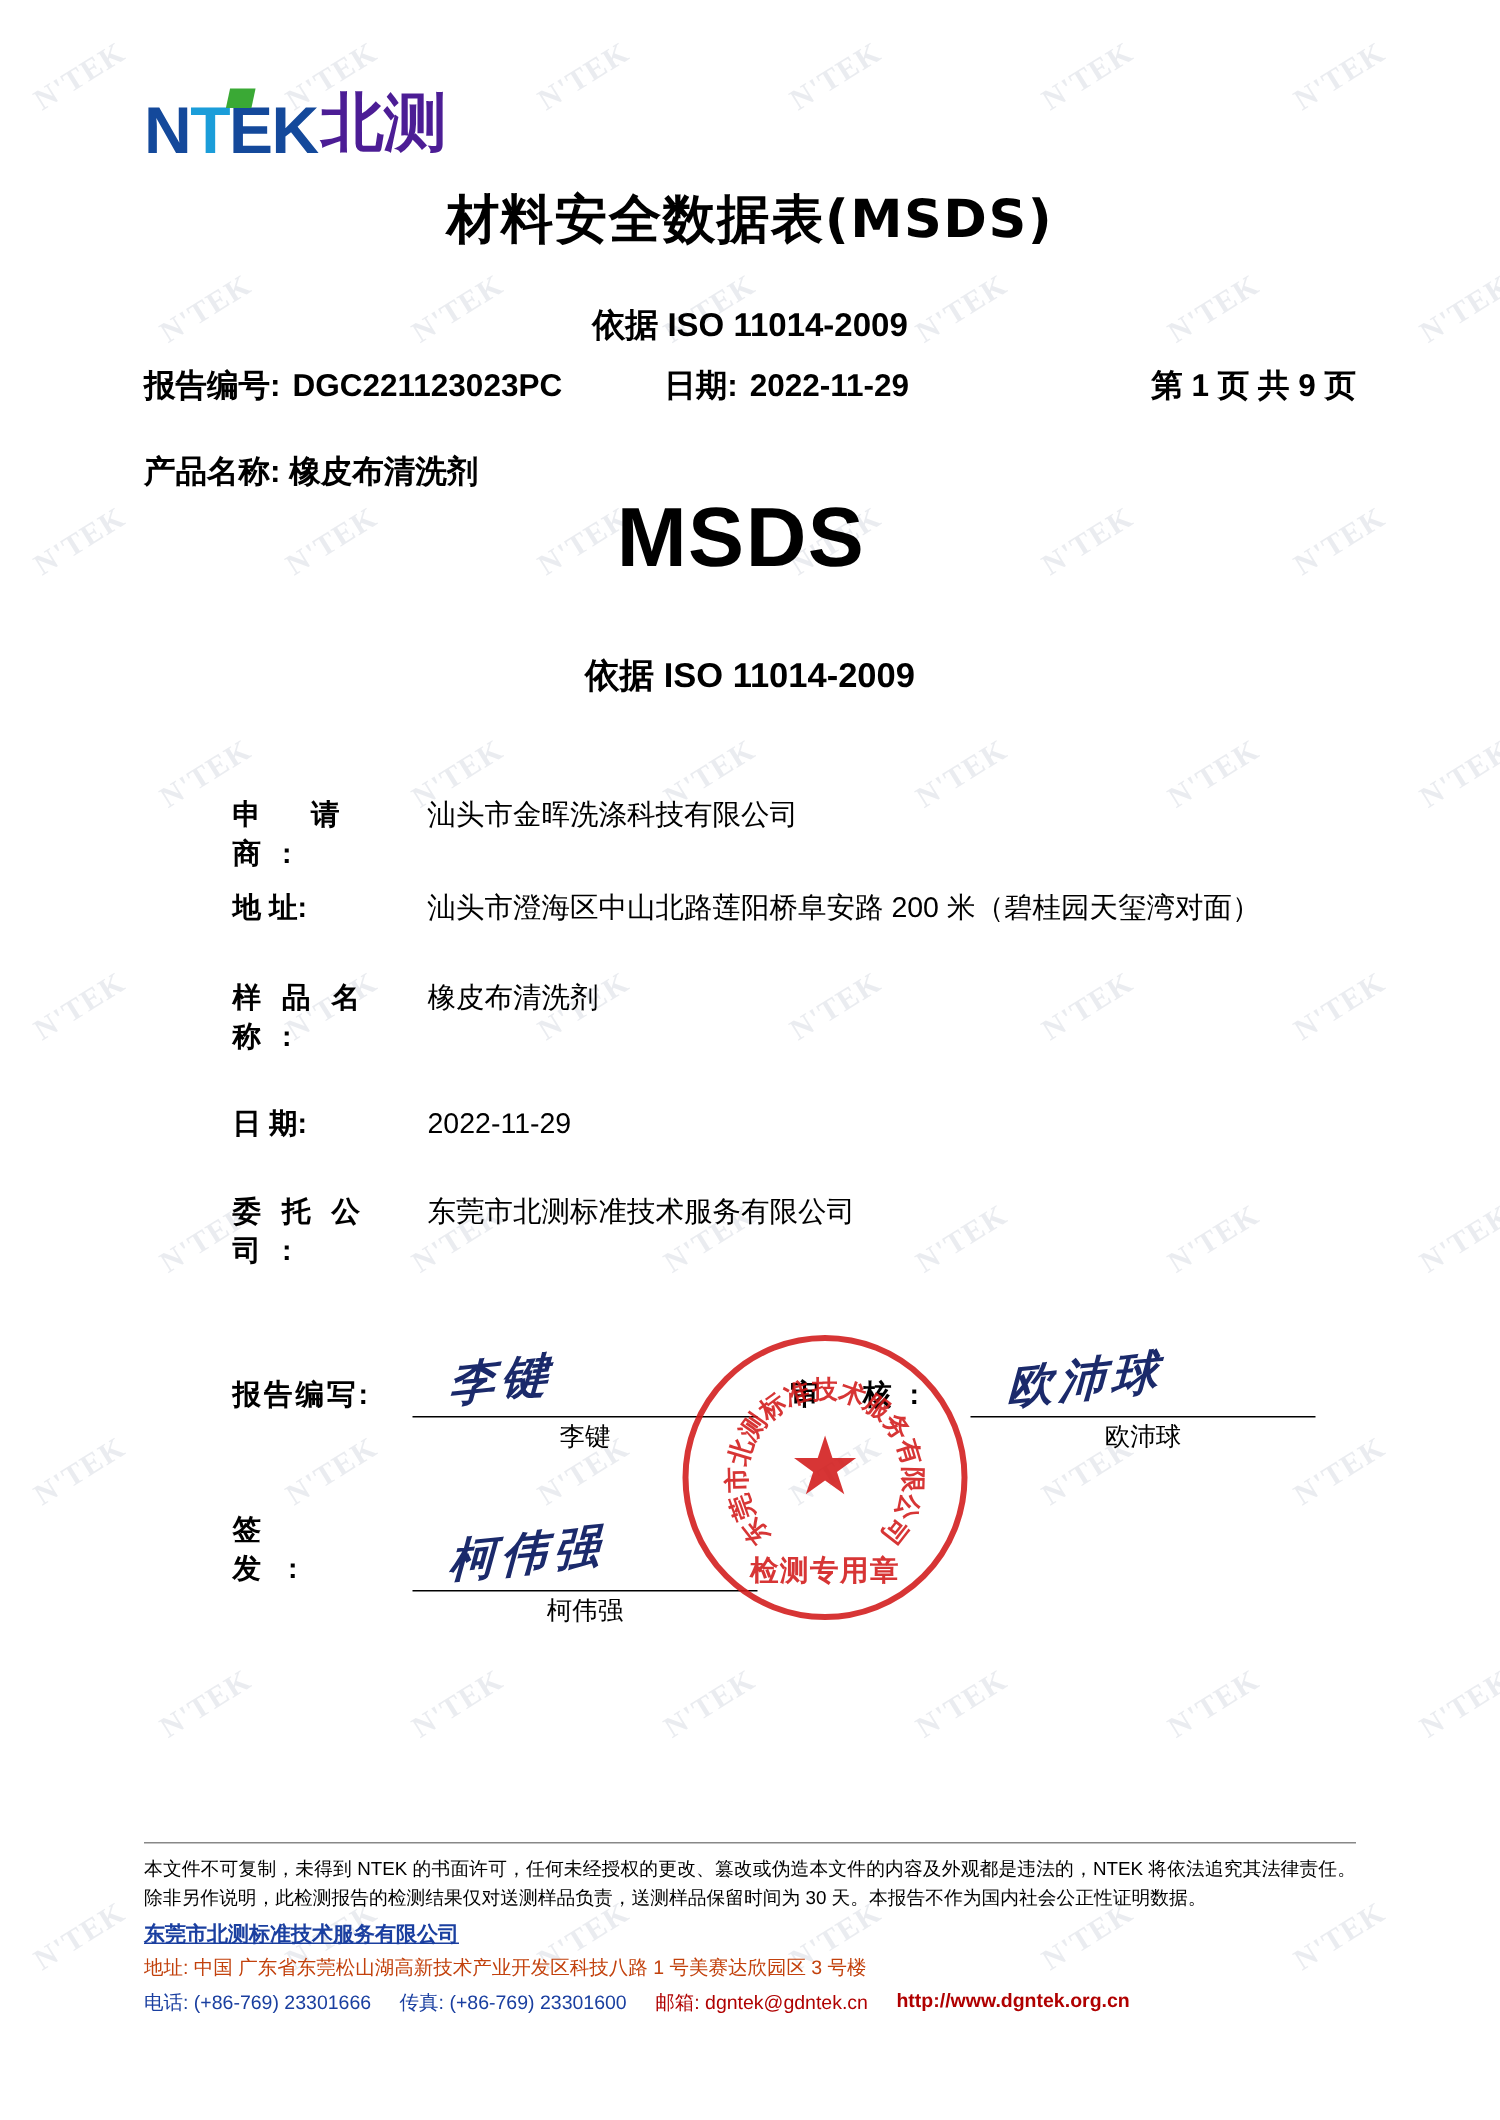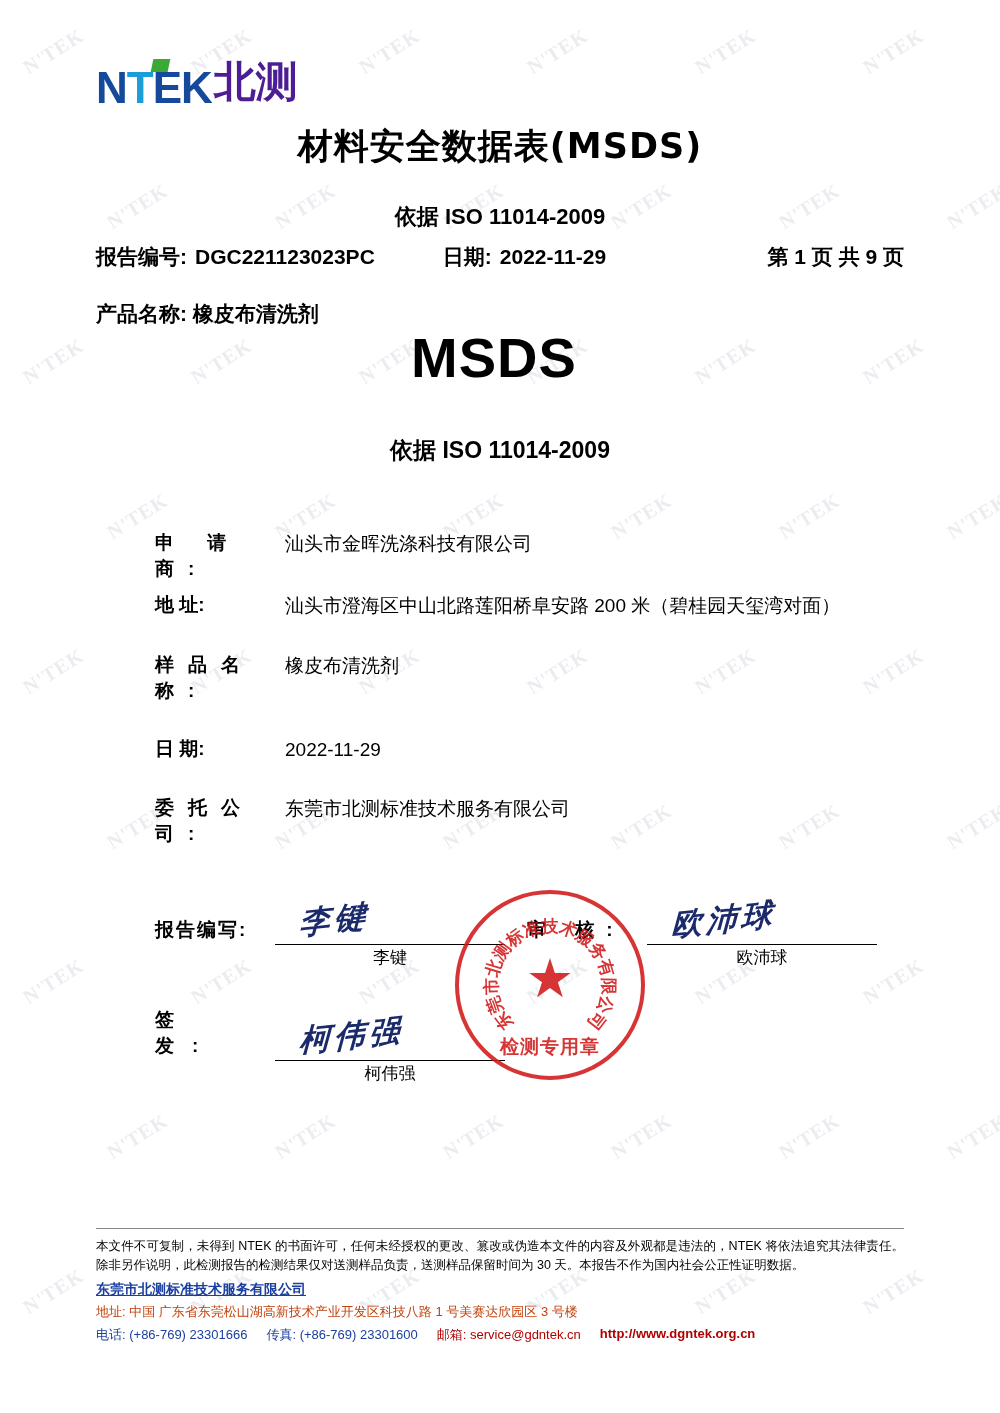--- a/index.html
+++ b/index.html
@@ -478,19 +478,19 @@
     </div>
 
     <div class="footer">
       <hr class="footer-hr">
       <div class="footer-disclaimer">本文件不可复制，未得到 NTEK 的书面许可，任何未经授权的更改、篡改或伪造本文件的内容及外观都是违法的，NTEK 将依法追究其法律责任。除非另作说明，此检测报告的检测结果仅对送测样品负责，送测样品保留时间为 30 天。本报告不作为国内社会公正性证明数据。</div>
       <div class="footer-company">东莞市北测标准技术服务有限公司</div>
       <div class="footer-addr">地址: 中国 广东省东莞松山湖高新技术产业开发区科技八路 1 号美赛达欣园区 3 号楼</div>
       <div class="footer-contact">
         <span>电话: (+86-769) 23301666</span>
         <span>传真: (+86-769) 23301600</span>
-        <span class="email">邮箱: service@gdntek.cn</span>
+        <span class="email">邮箱: dgntek@gdntek.cn</span>
         <span class="url">http://www.dgntek.org.cn</span>
       </div>
     </div>
 
   </div>
 </div>
 
 </body></html>

